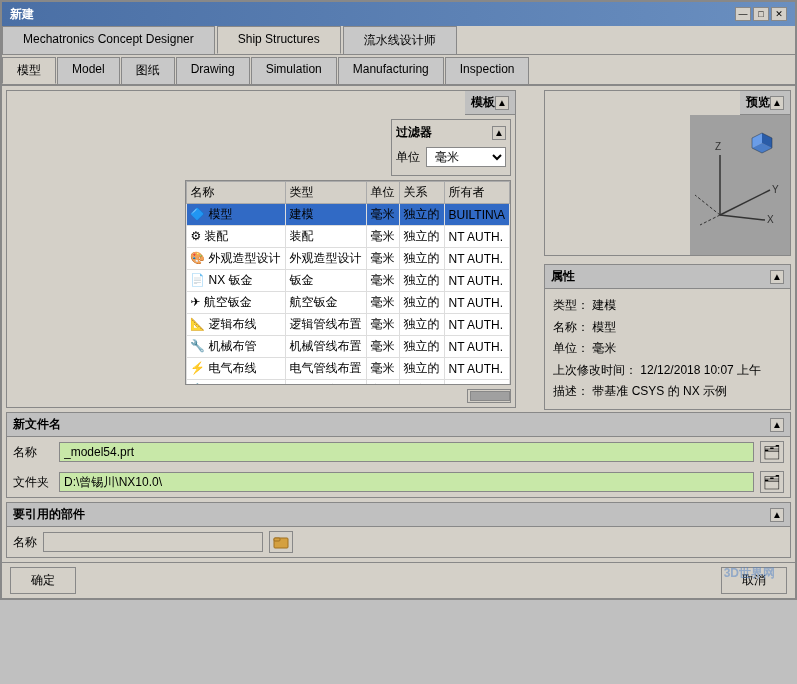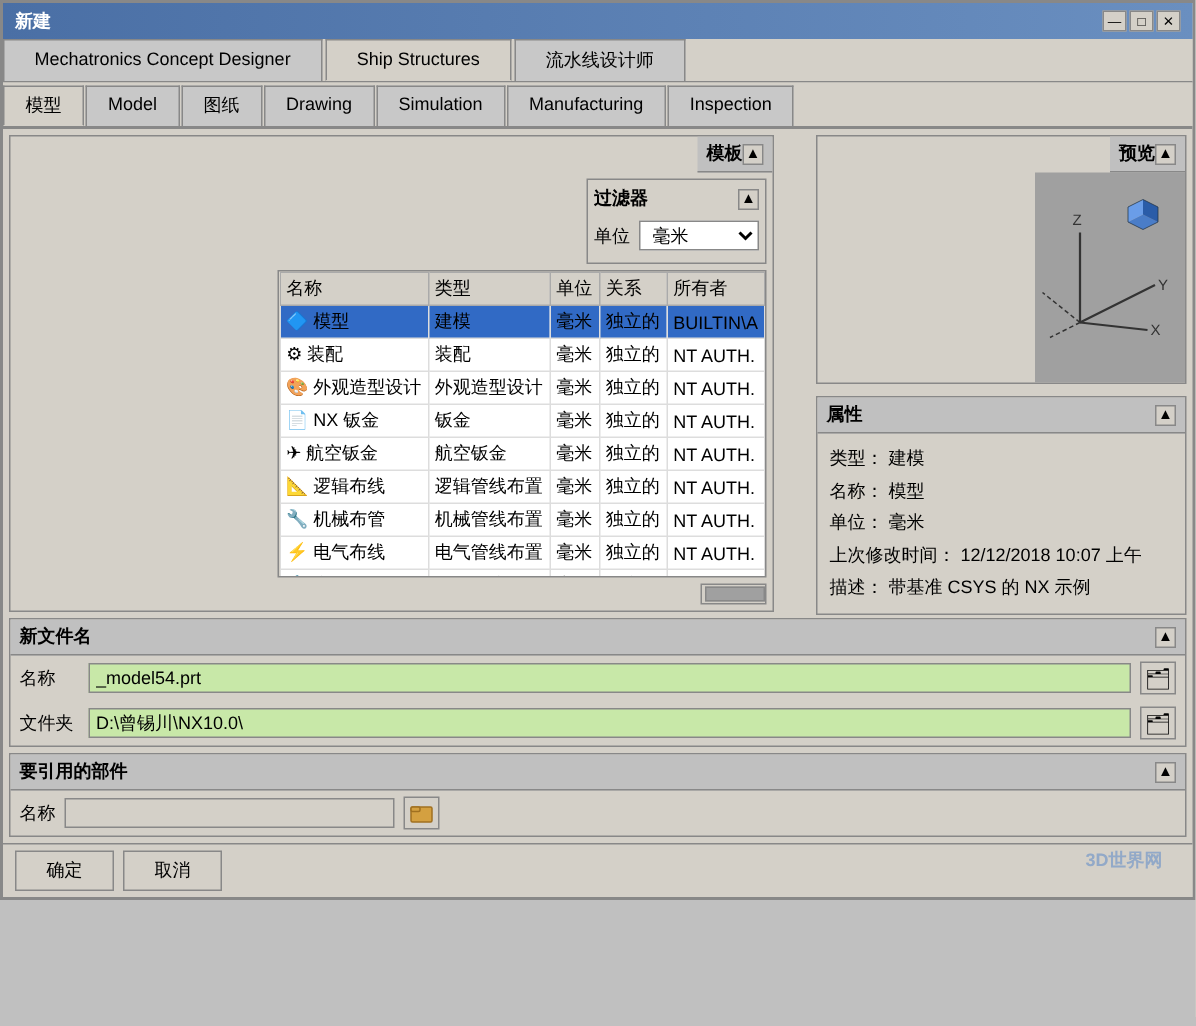--- a/index.html
+++ b/index.html
@@ -283,21 +283,21 @@
       height: 22px;
       background: #d4d0c8;
       border: 1px solid #888;
       display: flex;
       align-items: center;
       justify-content: center;
       cursor: pointer;
     }
     .bottom-bar {
       display: flex;
-      justify-content: flex-start;
+      justify-content: space-between;
       align-items: center;
       padding: 4px 8px;
       background: #d4d0c8;
       border-top: 1px solid #888;
       gap: 6px;
       flex-shrink: 0;
     }
     .action-btn {
       padding: 4px 20px;
       background: #d4d0c8;

